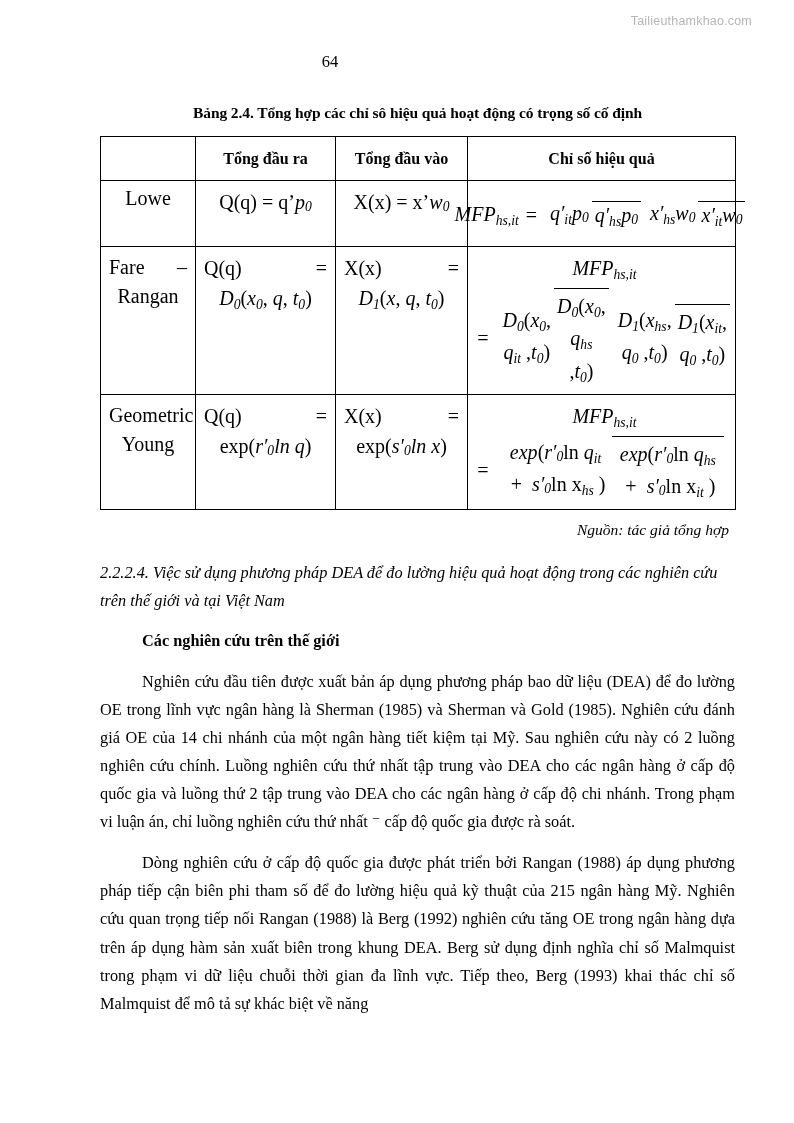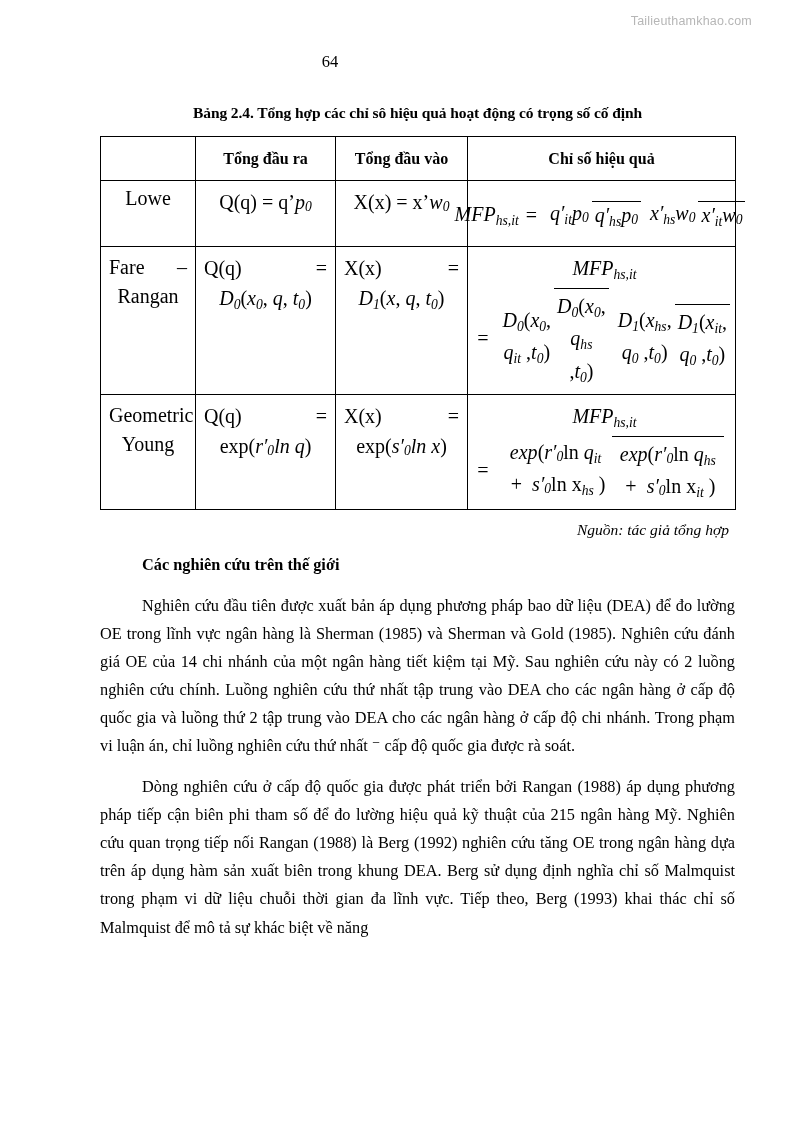--- a/index.html
+++ b/index.html
@@ -286,20 +286,21 @@
             </div>
           </td>
         </tr>
 
       </tbody>
     </table>
 
     <div class="source-line">Nguồn: tác giả tổng hợp</div>
 
 
+    <h3 class="section-head">2.2.2.4. Việc sử dụng phương pháp DEA để đo lường hiệu quả hoạt động trong các nghiên cứu trên thế giới và tại Việt Nam</h3>
 
     <h4 class="sub-head">Các nghiên cứu trên thế giới</h4>
 
     <p class="body">Nghiên cứu đầu tiên được xuất bản áp dụng phương pháp bao dữ liệu (DEA) để đo lường OE trong lĩnh vực ngân hàng là Sherman (1985) và Sherman và Gold (1985). Nghiên cứu đánh giá OE của 14 chi nhánh của một ngân hàng tiết kiệm tại Mỹ. Sau nghiên cứu này có 2 luồng nghiên cứu chính. Luồng nghiên cứu thứ nhất tập trung vào DEA cho các ngân hàng ở cấp độ quốc gia và luồng thứ 2 tập trung vào DEA cho các ngân hàng ở cấp độ chi nhánh. Trong phạm vi luận án, chỉ luồng nghiên cứu thứ nhất ⁻ cấp độ quốc gia được rà soát.</p>
 
     <p class="body">Dòng nghiên cứu ở cấp độ quốc gia được phát triển bởi Rangan (1988) áp dụng phương pháp tiếp cận biên phi tham số để đo lường hiệu quả kỹ thuật của 215 ngân hàng Mỹ. Nghiên cứu quan trọng tiếp nối Rangan (1988) là Berg (1992) nghiên cứu tăng OE trong ngân hàng dựa trên áp dụng hàm sản xuất biên trong khung DEA. Berg sử dụng định nghĩa chỉ số Malmquist trong phạm vi dữ liệu chuỗi thời gian đa lĩnh vực. Tiếp theo, Berg (1993) khai thác chỉ số Malmquist để mô tả sự khác biệt về năng</p>
 
   </div>
 </div>
 

